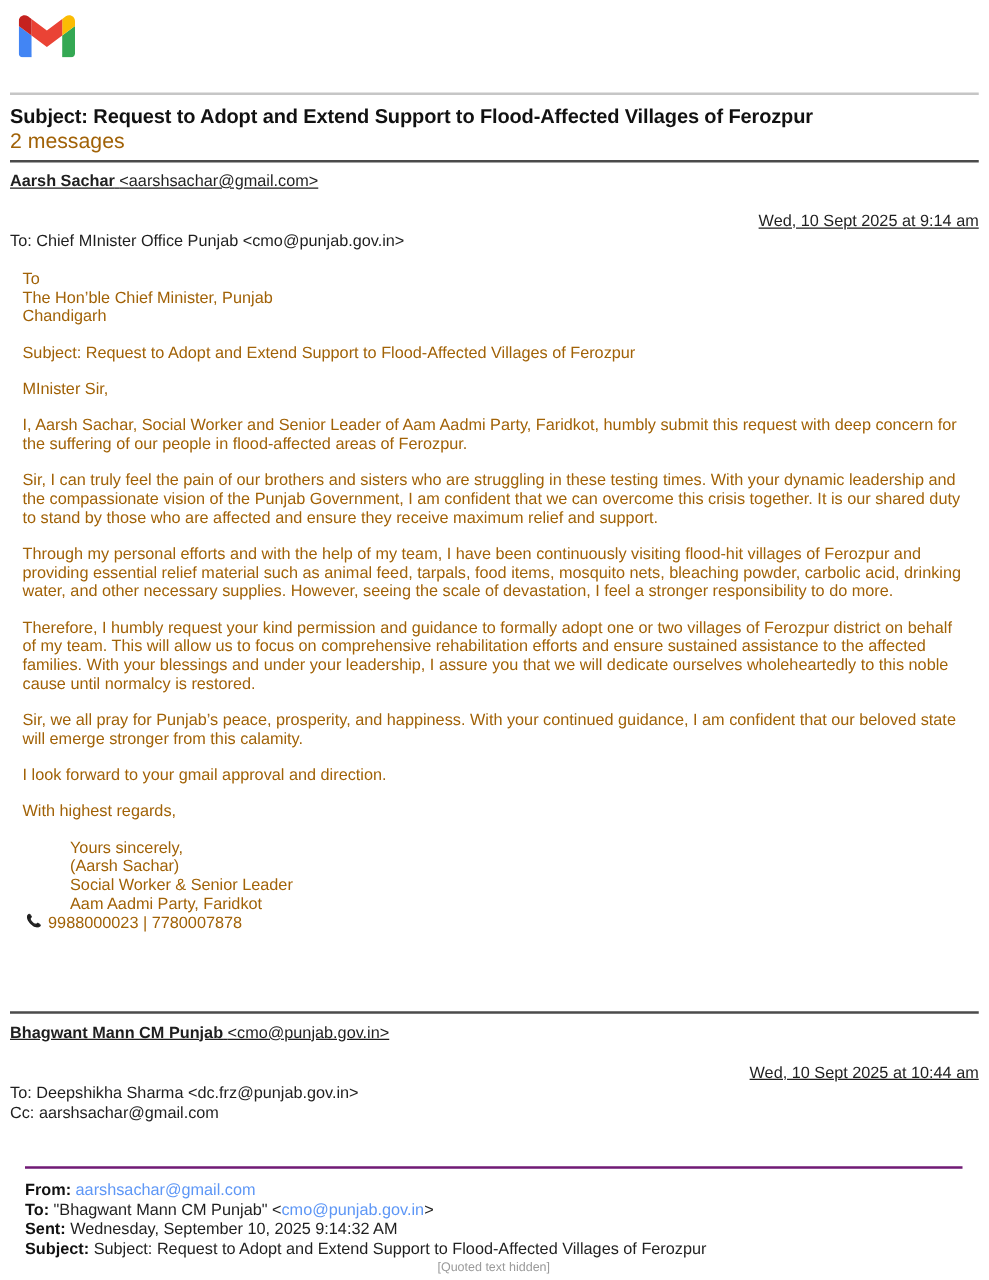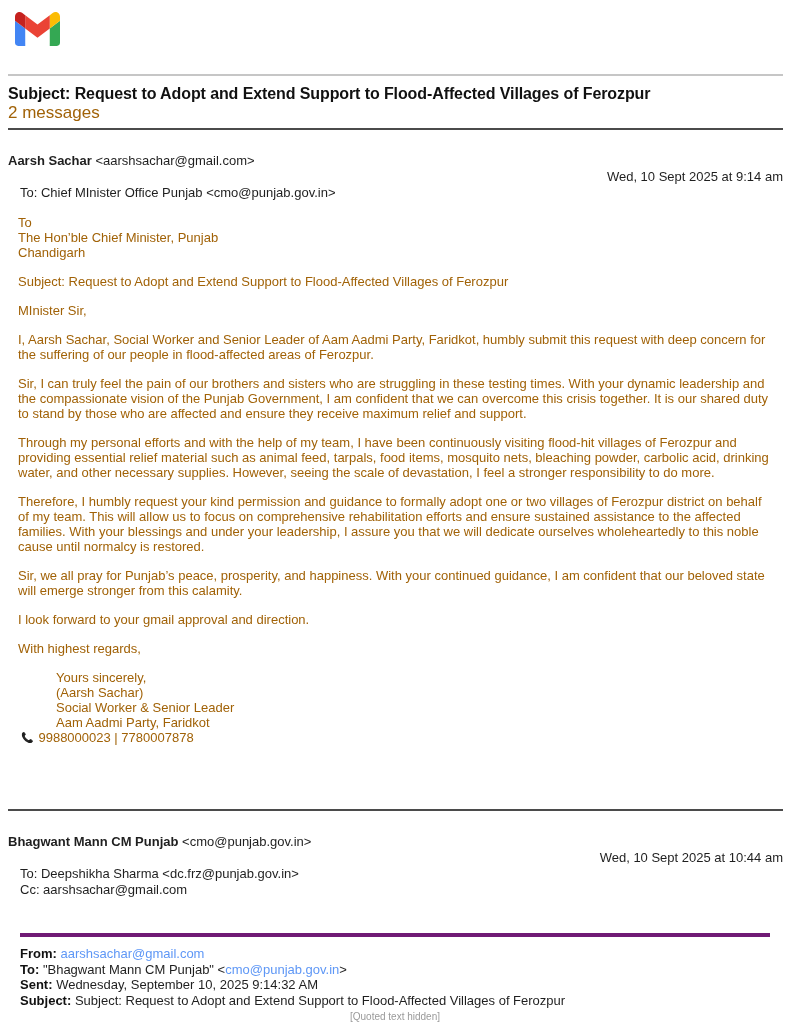--- a/index.html
+++ b/index.html
@@ -17,40 +17,40 @@
   .hr-top { border: none; border-top: 2px solid #c6c6c6; margin: 28px 0 0 0; }
   .hr-dark { border: none; border-top: 2px solid #4b4b4b; margin: 0; }
 
   .thread-subject {
     font-size: 16px; font-weight: bold; color: #111;
     margin: 8px 0 2px 0; line-height: 19px; letter-spacing: -0.1px;
   }
   .msg-count { font-size: 17px; color: #a16207; margin: 0 0 8px 0; line-height: 15px; }
 
   .msg-head { margin-top: 7px; font-size: 13px; line-height: 15.5px; }
-  .head-row { display: flex; justify-content: space-between; align-items: center; }
+  .head-row { display: flex; justify-content: space-between; align-items: flex-start; text-decoration: underline; }
   .sender-name { font-weight: bold; }
   .sender-email { font-weight: normal; }
   .msg-date { white-space: nowrap; margin-top: 32px; }
-  .to-line, .cc-line { margin-top: 0.5px; margin-left: 12px; }
+  .to-line, .cc-line { margin-top: 0.5px; }
 
   .email-body {
     margin: 14px 0 0 10px; max-width: 757px;
     font-size: 13px; line-height: 15px; color: #a16207;
   }
   .email-body p { margin: 0 0 14px 0; white-space: pre-line; }
   .email-body p:last-of-type { margin-bottom: 0; margin-left: 38px; }
   .phone-line { display: flex; align-items: center; gap: 5px; padding-left: 3px; margin-top: 0; }
   .phone-icon { font-size: 10px; filter: grayscale(1) brightness(0.45); line-height: 15px; }
 
   .sep2 { margin-top: 64px; }
 
   .quoted {
     margin: 36px 0 0 12px; width: 750px;
-    border-top: 4px solid #701a75;
+    border-top: 2px solid #701a75;
     padding-top: 9px;
     font-size: 13px; line-height: 15.5px;
   }
   .quoted .lbl { font-weight: bold; color: #111; }
   a.mail-link, .mail-link { color: #5e97f6; text-decoration: none; cursor: pointer; }
   .quoted-hidden { font-size: 10px; color: #9a9a9a; margin-top: 1px; text-align: center; }
 </style>
 </head>
 <body>
 

